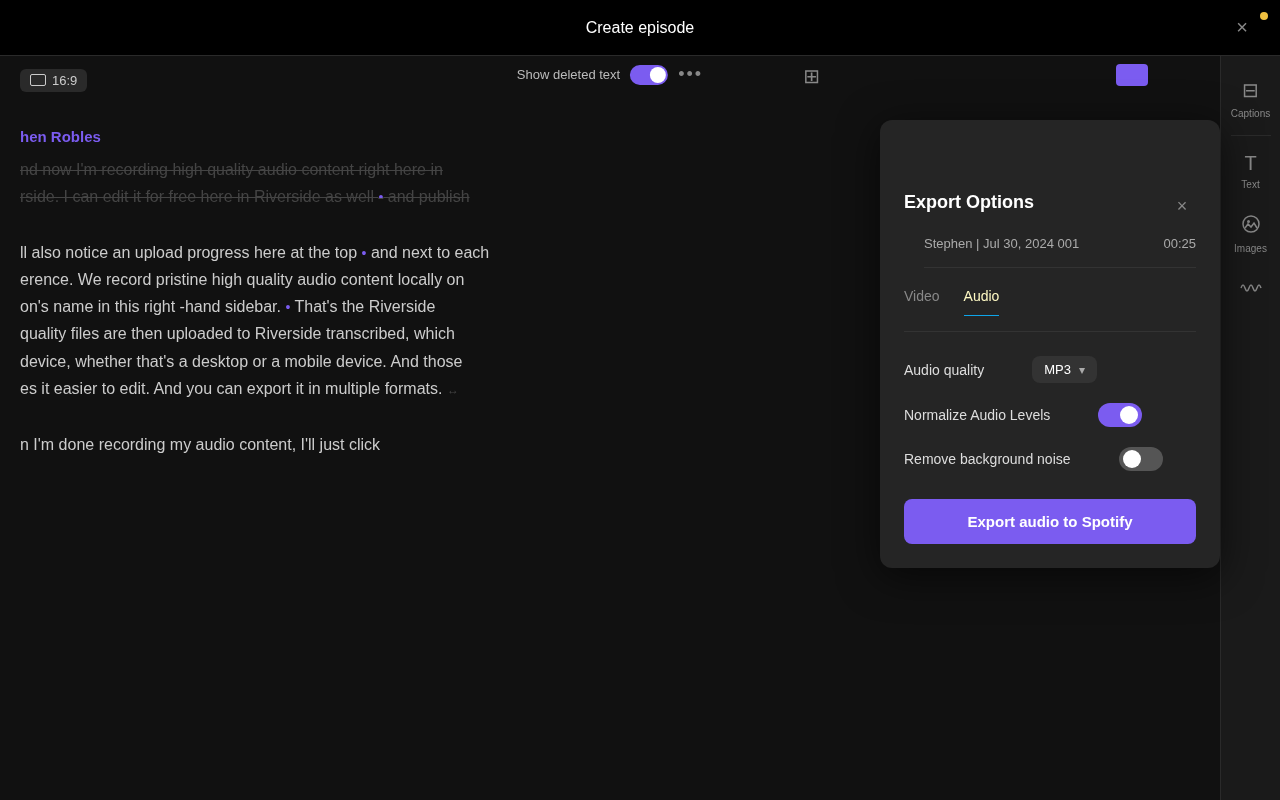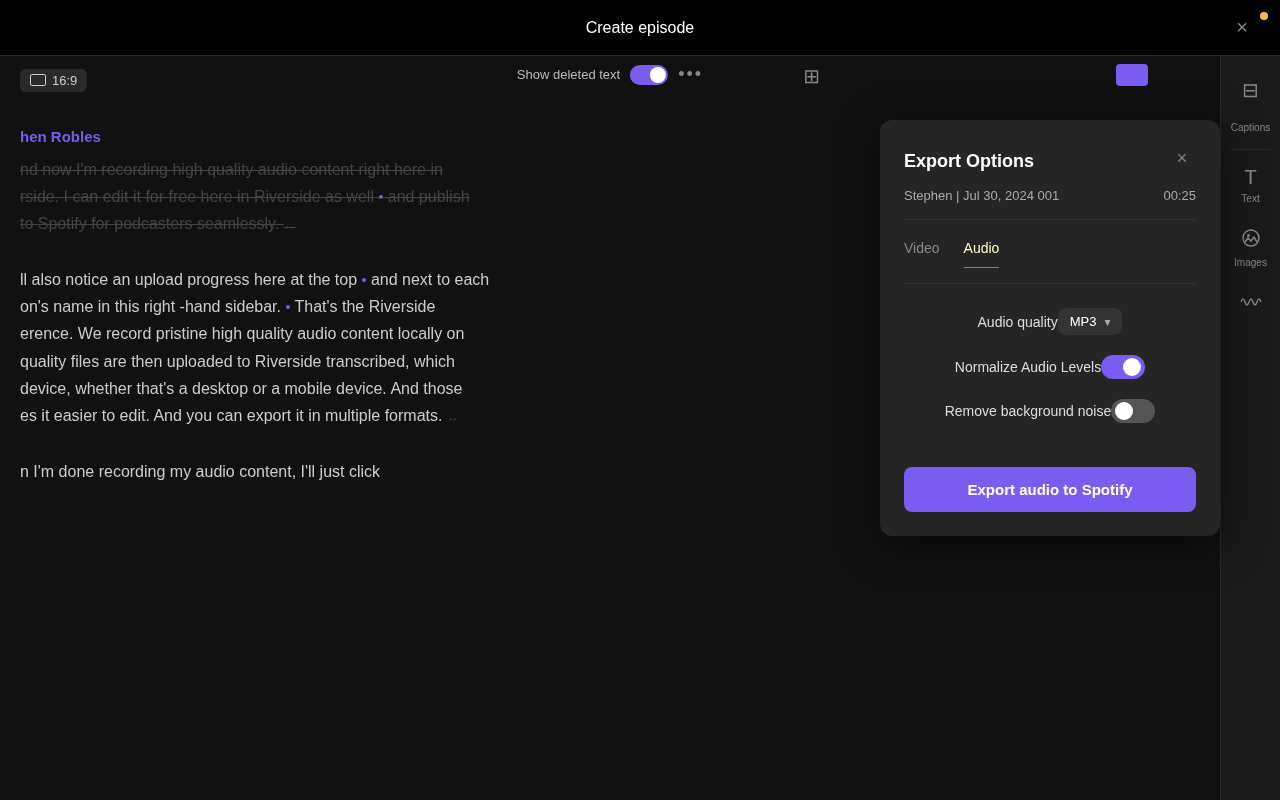--- a/index.html
+++ b/index.html
@@ -192,40 +192,41 @@
       width: 40px;
       height: 1px;
       background: #2a2a2a;
       margin: 4px 0;
     }
     .captions-label {
       font-size: 10px;
       color: #888;
       text-align: center;
       padding: 0 4px;
-      margin-top: 16px;
+      margin-top: 2px;
     }
 
     
     .export-panel {
       position: absolute;
       top: 120px;
       right: 60px;
       width: 340px;
       background: #252525;
       border-radius: 12px;
       padding: 24px;
       box-shadow: 0 8px 40px rgba(0,0,0,0.6);
       z-index: 100;
     }
     .export-panel-header {
       display: flex;
       justify-content: space-between;
-      align-items: flex-end;
+      align-items: flex-start;
       margin-bottom: 16px;
+      margin-top: 48px;
     }
     .export-panel-title {
       font-size: 18px;
       font-weight: 600;
       color: #fff;
     }
     .panel-close-btn {
       width: 28px;
       height: 28px;
       display: flex;
@@ -235,20 +236,21 @@
       color: #888;
       font-size: 18px;
     }
     .episode-info-row {
       display: flex;
       justify-content: space-between;
       align-items: center;
       margin-bottom: 20px;
       padding-bottom: 16px;
       border-bottom: 1px solid #333;
+      margin-left: 20px;
     }
     .episode-name {
       font-size: 13px;
       color: #aaa;
     }
     .episode-duration {
       font-size: 13px;
       color: #aaa;
     }
 
@@ -269,23 +271,24 @@
       margin-bottom: -1px;
     }
     .tab-item.active {
       color: #fef9c3;
       border-bottom: 1px solid #0ea5e9;
     }
 
     
     .option-row {
       display: flex;
-      justify-content: center;
+      justify-content: flex-start;
       align-items: center;
       margin-bottom: 20px;
+      gap: 48px;
     }
     .option-label {
       font-size: 14px;
       color: #ddd;
       font-weight: 500;
     }
     .dropdown-btn {
       display: flex;
       align-items: center;
       gap: 8px;
@@ -334,21 +337,21 @@
     .export-btn {
       width: 100%;
       padding: 14px;
       background: #7b5cf0;
       border: none;
       border-radius: 8px;
       color: #fff;
       font-size: 15px;
       font-weight: 600;
       cursor: pointer;
-      margin-top: 24px;
+      margin-top: 8px;
     }
 
     
     .yellow-dot {
       position: absolute;
       top: 12px;
       right: 12px;
       width: 8px;
       height: 8px;
       background: #f0c040;
@@ -395,25 +398,24 @@
     </div>
 
     <div class="preview-icon">⊞</div>
 
     <div class="editor-purple-btn"></div>
 
     <div class="transcript-area">
       <div class="speaker-name">hen Robles</div>
       <div class="deleted-text">nd now I'm recording high quality audio content right here in</div>
       <div class="deleted-text">rside. I can edit it for free here in Riverside as well <span class="dot-marker">•</span> and publish</div>
-      <div class="deleted-text">to Spotify for podcasters seamlessly. <span class="arrow-marker">↔</span></div>
       <br>
       <div class="normal-text">ll also notice an upload progress here at the top <span class="dot-marker">•</span> and next to each</div>
+      <div class="normal-text">erence. We record pristine high quality audio content locally on</div>
       <div class="normal-text">on's name in this right -hand sidebar. <span class="dot-marker">•</span> That's the Riverside</div>
-      <div class="normal-text">erence. We record pristine high quality audio content locally on</div>
       <div class="normal-text"> quality files are then uploaded to Riverside transcribed, which</div>
       <div class="normal-text"> device, whether that's a desktop or a mobile device. And those</div>
       <div class="normal-text">es it easier to edit. And you can export it in multiple formats. <span class="arrow-marker">↔</span></div>
       <br>
       <div class="normal-text">n I'm done recording my audio content, I'll just click</div>
     </div>
   </div>
 
   <div class="export-panel">
     <div class="export-panel-header">

